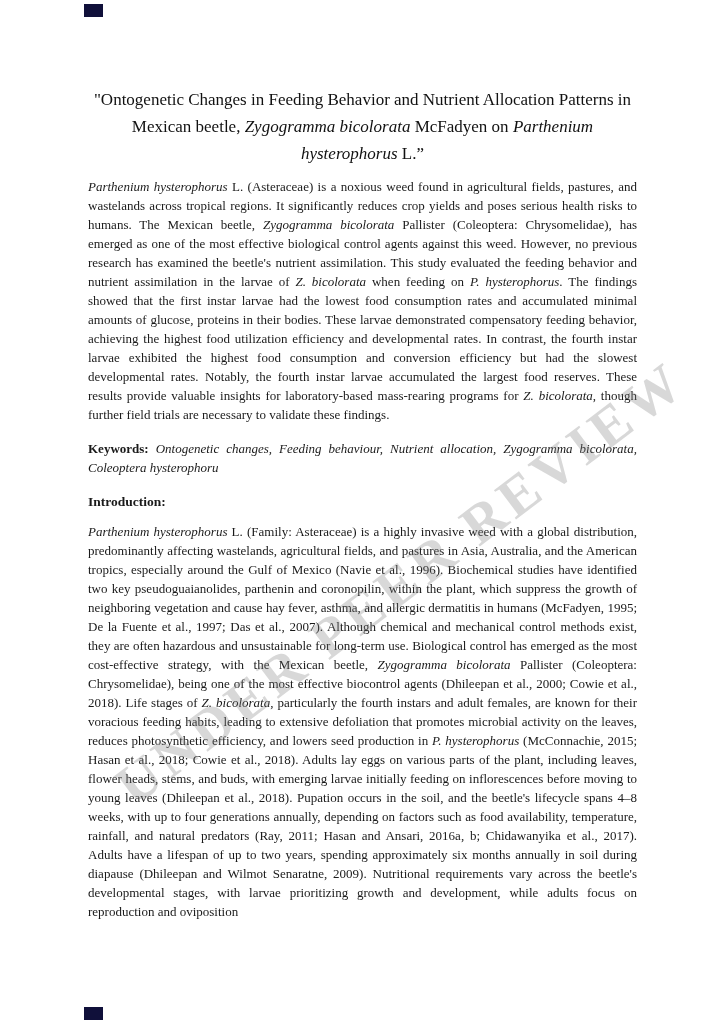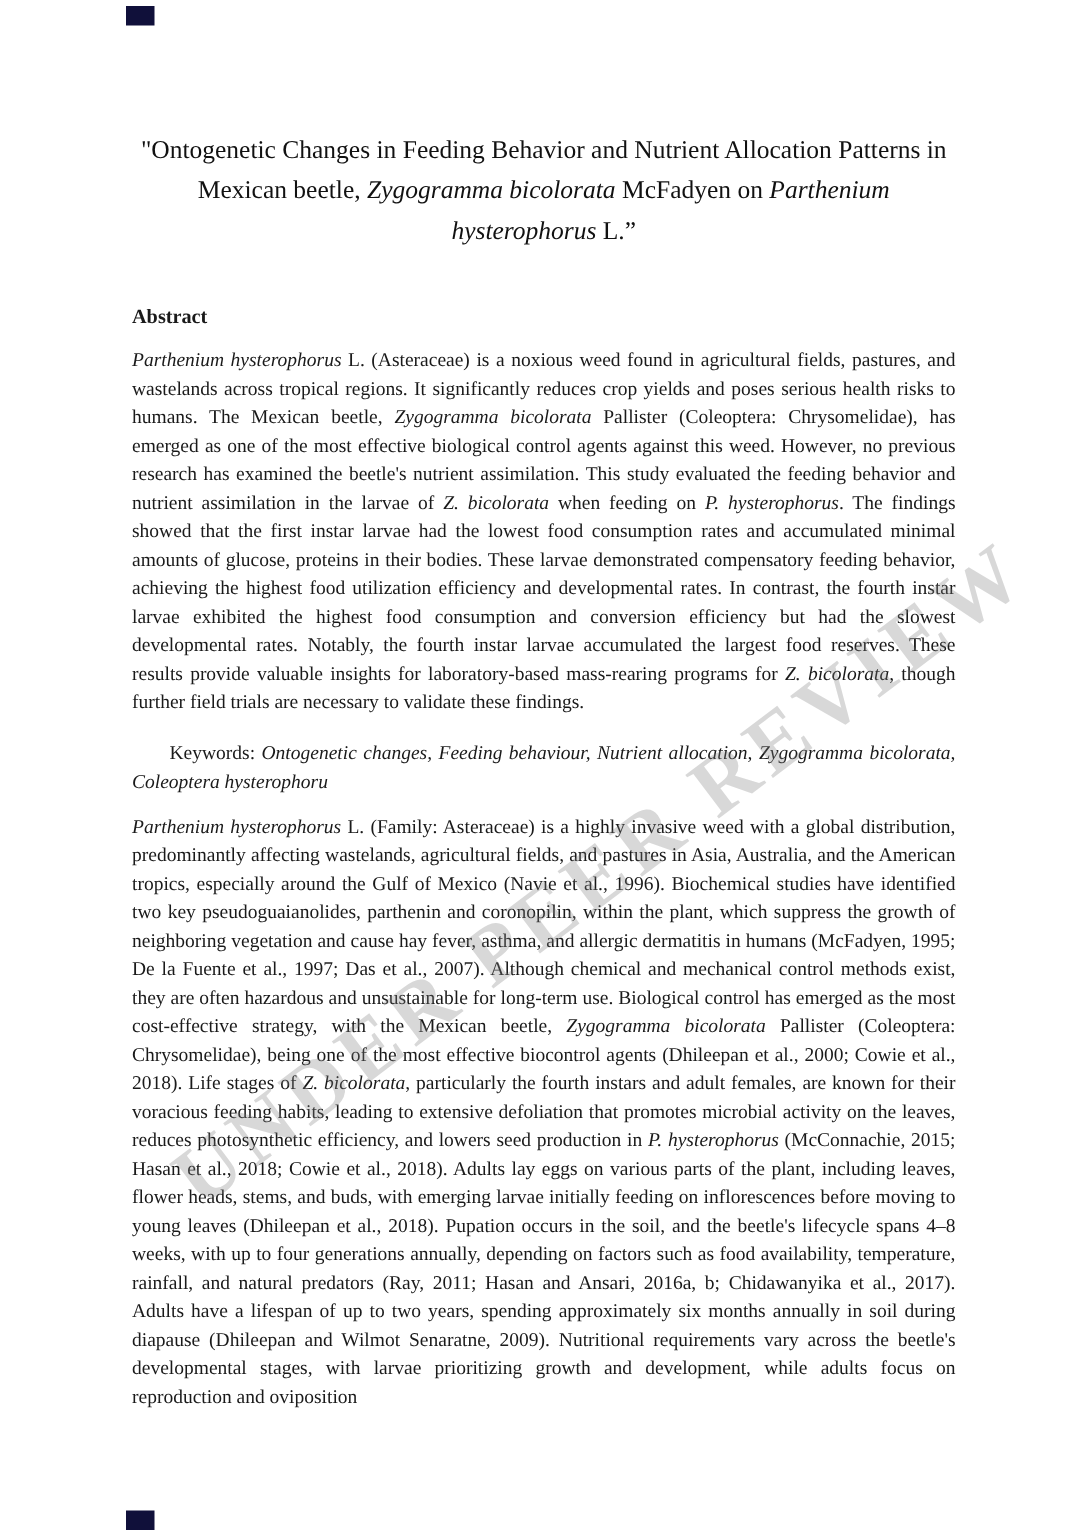--- a/index.html
+++ b/index.html
@@ -82,26 +82,26 @@
 <div class="page">
 
   <div class="corner-mark top"></div>
 
   <div class="watermark">UNDER PEER REVIEW</div>
 
   <div class="content">
 
     <h1 class="title"><span>"Ontogenetic Changes in Feeding Behavior and Nutrient Allocation Patterns in Mexican beetle, </span><span style="font-style: italic;">Zygogramma bicolorata</span><span> McFadyen on </span><span style="font-style: italic;">Parthenium hysterophorus</span><span> L.”</span></h1>
 
-    <h2 class="heading abstract-heading">Abstract</h2>
 
     <p class="para abstract-para"><span style="font-style: italic;">Parthenium hysterophorus</span><span> L. (Asteraceae) is a noxious weed found in agricultural fields, pastures, and wastelands across tropical regions. It significantly reduces crop yields and poses serious health risks to humans. The Mexican beetle, </span><span style="font-style: italic;">Zygogramma bicolorata</span><span> Pallister (Coleoptera: Chrysomelidae), has emerged as one of the most effective biological control agents against this weed. However, no previous research has examined the beetle's nutrient assimilation. This study evaluated the feeding behavior and nutrient assimilation in the larvae of </span><span style="font-style: italic;">Z. bicolorata</span><span> when feeding on </span><span style="font-style: italic;">P. hysterophorus</span><span>. The findings showed that the first instar larvae had the lowest food consumption rates and accumulated minimal amounts of glucose, proteins in their bodies. These larvae demonstrated compensatory feeding behavior, achieving the highest food utilization efficiency and developmental rates. In contrast, the fourth instar larvae exhibited the highest food consumption and conversion efficiency but had the slowest developmental rates. Notably, the fourth instar larvae accumulated the largest food reserves. These results provide valuable insights for laboratory-based mass-rearing programs for </span><span style="font-style: italic;">Z. bicolorata</span><span>, though further field trials are necessary to validate these findings.</span></p>
 
-    <p class="para keywords"><span style="font-weight: normal; margin-left: 25px;">Keywords: </span><span style="font-style: italic;">Ontogenetic changes, Feeding behaviour, Nutrient allocation, Zygogramma bicolorata, Coleoptera hysterophoru</span></p>
+    <p class="para keywords"><span style="font-weight: bold;">Keywords: </span><span style="font-style: italic;">Ontogenetic changes, Feeding behaviour, Nutrient allocation, Zygogramma bicolorata, Coleoptera hysterophoru</span></p>
 
+    <h2 class="heading intro-heading">Introduction:</h2>
 
     <p class="para intro-para"><span style="font-style: italic;">Parthenium hysterophorus</span><span> L. (Family: Asteraceae) is a highly invasive weed with a global distribution, predominantly affecting wastelands, agricultural fields, and pastures in Asia, Australia, and the American tropics, especially around the Gulf of Mexico (Navie et al., 1996). Biochemical studies have identified two key pseudoguaianolides, parthenin and coronopilin, within the plant, which suppress the growth of neighboring vegetation and cause hay fever, asthma, and allergic dermatitis in humans (McFadyen, 1995; De la Fuente et al., 1997; Das et al., 2007). Although chemical and mechanical control methods exist, they are often hazardous and unsustainable for long-term use. Biological control has emerged as the most cost-effective strategy, with the Mexican beetle, </span><span style="font-style: italic;">Zygogramma bicolorata</span><span> Pallister (Coleoptera: Chrysomelidae), being one of the most effective biocontrol agents (Dhileepan et al., 2000; Cowie et al., 2018). Life stages of </span><span style="font-style: italic;">Z. bicolorata</span><span>, particularly the fourth instars and adult females, are known for their voracious feeding habits, leading to extensive defoliation that promotes microbial activity on the leaves, reduces photosynthetic efficiency, and lowers seed production in </span><span style="font-style: italic;">P. hysterophorus</span><span> (McConnachie, 2015; Hasan et al., 2018; Cowie et al., 2018). Adults lay eggs on various parts of the plant, including leaves, flower heads, stems, and buds, with emerging larvae initially feeding on inflorescences before moving to young leaves (Dhileepan et al., 2018). Pupation occurs in the soil, and the beetle's lifecycle spans 4–8 weeks, with up to four generations annually, depending on factors such as food availability, temperature, rainfall, and natural predators (Ray, 2011; Hasan and Ansari, 2016a, b; Chidawanyika et al., 2017). Adults have a lifespan of up to two years, spending approximately six months annually in soil during diapause (Dhileepan and Wilmot Senaratne, 2009). Nutritional requirements vary across the beetle's developmental stages, with larvae prioritizing growth and development, while adults focus on reproduction and oviposition</span></p>
 
   </div>
 
   <div class="corner-mark bottom"></div>
 
 </div>
 
 </body></html>

